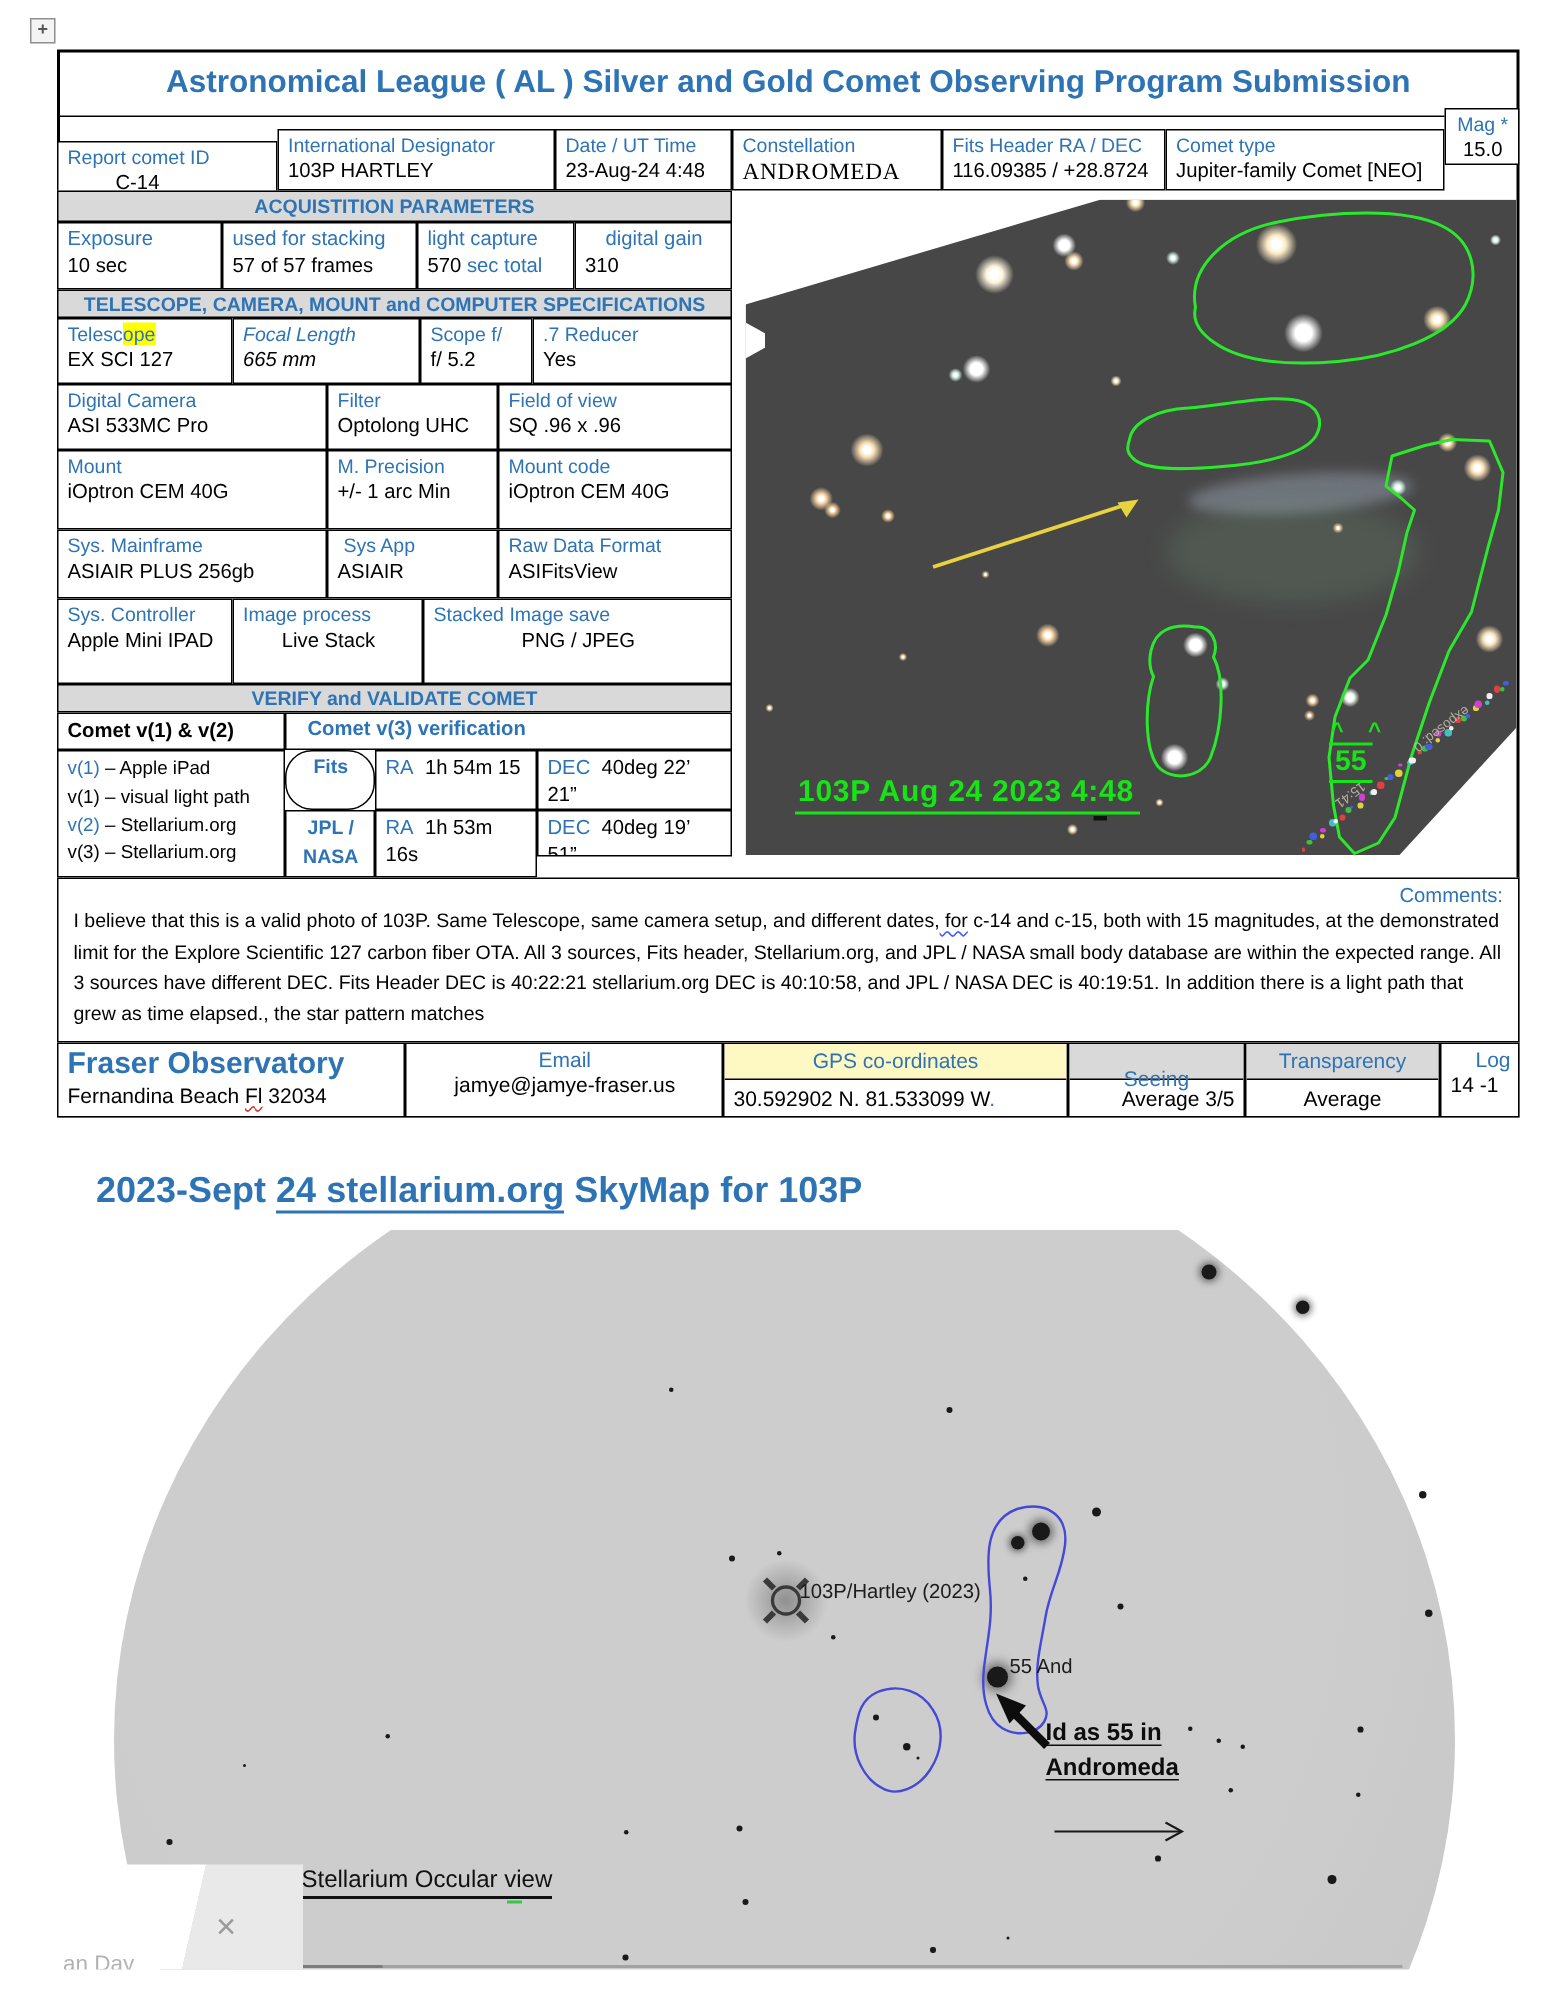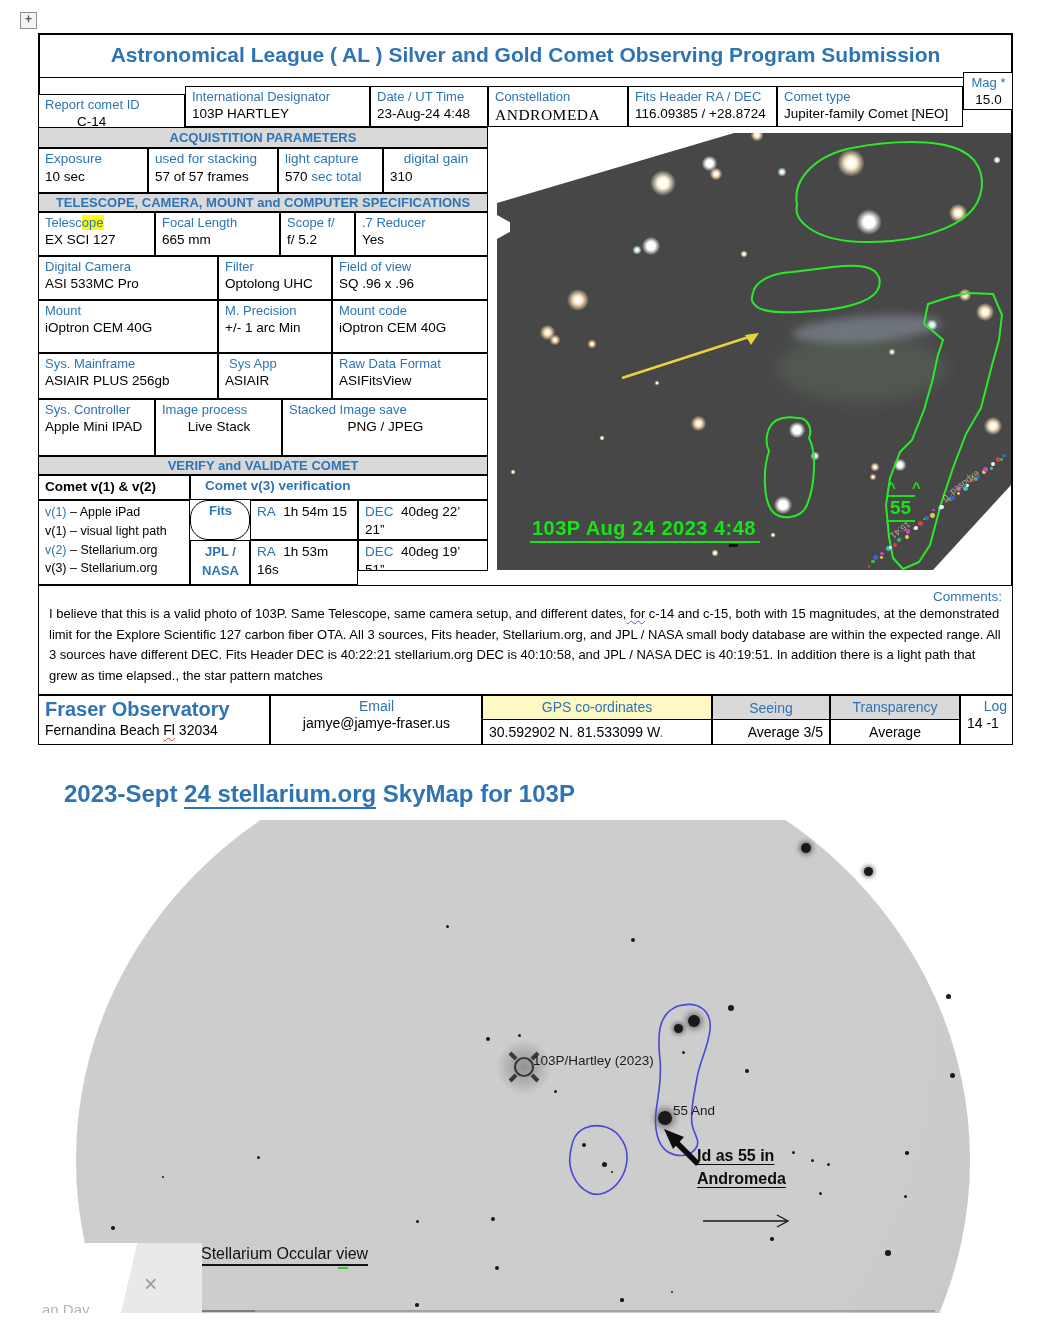--- a/index.html
+++ b/index.html
@@ -115,21 +115,21 @@
   <div class="cell" style="left:383px;top:148px;width:105px;height:45px;">
     <div class="lbl ctr" style="font-size:13.5px;">digital gain</div>
     <div class="val">310</div>
   </div>
 
   <div class="bar" style="left:38px;top:193px;width:450px;height:19px;padding-top:1px;">TELESCOPE, CAMERA, MOUNT and COMPUTER SPECIFICATIONS</div>
   <div class="cell" style="left:38px;top:212px;width:117px;height:44px;">
     <div class="lbl"><span>Telesc</span><span class="hl">ope</span></div>
     <div class="val">EX SCI 127</div>
   </div>
-  <div class="cell" style="left:155px;top:212px;width:125px;height:44px;">
+  <div class="cell" style="left:155px;top:212px;width:125px;height:44px;font-style:italic;">
     <div class="lbl">Focal Length</div>
     <div class="val">665 mm</div>
   </div>
   <div class="cell" style="left:280px;top:212px;width:75px;height:44px;">
     <div class="lbl">Scope f/</div>
     <div class="val">f/ 5.2</div>
   </div>
   <div class="cell" style="left:355px;top:212px;width:133px;height:44px;">
     <div class="lbl">.7 Reducer</div>
     <div class="val">Yes</div>
@@ -231,21 +231,21 @@
   </div>
   <div class="cell" style="left:270px;top:695px;width:212px;height:50px;">
     <div class="blue ctr" style="font-size:14px;">Email</div>
     <div class="val ctr" style="font-size:14px;">jamye@jamye-fraser.us</div>
   </div>
   <div class="cell" style="left:482px;top:695px;width:230px;height:50px;padding:0;">
     <div class="blue ctr" style="background:#fef9c3;height:24px;font-size:14px;padding-top:3px;box-sizing:border-box;border-bottom:1.4px solid #000;">GPS co-ordinates</div>
     <div class="val" style="font-size:14px;padding:3px 6px;"><span>30.592902 N.   81.533099 W</span><span class="blue">.</span></div>
   </div>
   <div class="cell" style="left:712px;top:695px;width:118px;height:50px;padding:0;">
-    <div class="blue ctr" style="background:#D9D9D9;height:24px;font-size:14px;padding-top:4px;box-sizing:border-box;border-bottom:1.4px solid #000;">Seeing</div>
+    <div class="blue ctr" style="background:#D9D9D9;height:24px;font-size:14px;padding-top:15px;box-sizing:border-box;border-bottom:1.4px solid #000;">Seeing</div>
     <div class="val" style="font-size:14px;padding:3px 6px;text-align:right;">Average 3/5</div>
   </div>
   <div class="cell" style="left:830px;top:695px;width:130px;height:50px;padding:0;">
     <div class="blue ctr" style="background:#D9D9D9;height:24px;font-size:14px;padding-top:3px;box-sizing:border-box;border-bottom:1.4px solid #000;">Transparency</div>
     <div class="val ctr" style="font-size:14px;padding:3px 6px;">Average</div>
   </div>
   <div class="cell" style="left:960px;top:695px;width:53px;height:50px;">
     <div class="blue" style="font-size:14px;">Log</div>
     <div class="val" style="font-size:14px;">14 -1</div>
   </div>

